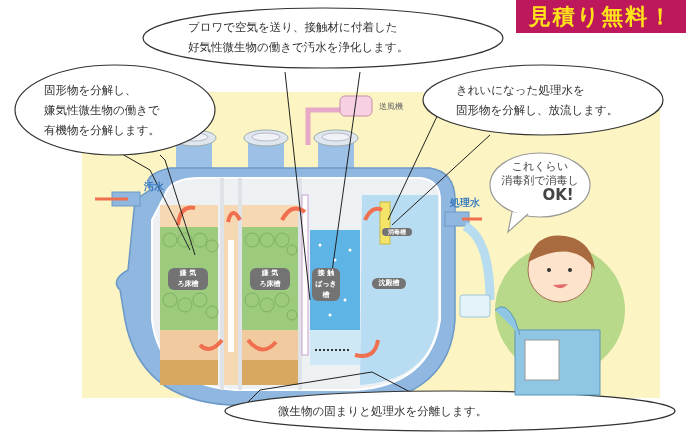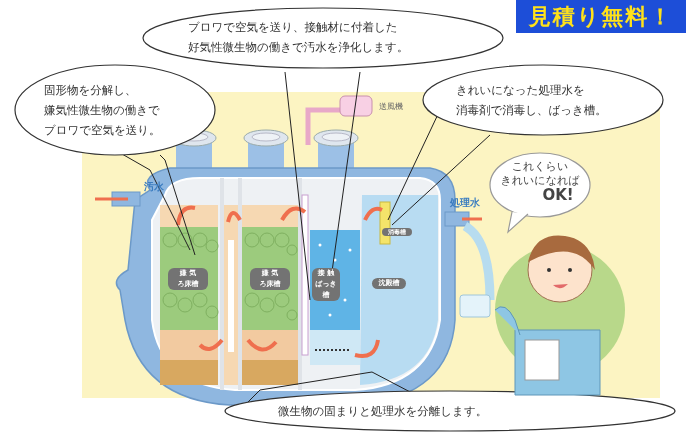--- a/index.html
+++ b/index.html
@@ -1,20 +1,20 @@
 <!DOCTYPE html>
 <html><head>
 <meta charset="utf-8">
 <style>
   html,body{margin:0;padding:0;background:#ffffff;}
   body{width:686px;height:440px;position:relative;overflow:hidden;font-family:"DejaVu Sans",sans-serif;}
   .abs{position:absolute;}
   .bg-yellow2{left:82px;top:92px;width:578px;height:306px;background:#fcf4c2;}
   svg{position:absolute;left:0;top:0;}
-  .banner{right:0;top:0;width:170px;height:33px;background:#1d4ed8;display:flex;align-items:center;justify-content:center;}
+  .banner{right:0;top:0;width:170px;height:33px;background:#be185d;display:flex;align-items:center;justify-content:center;}
   .banner span{color:#ffe21a;font-weight:bold;font-size:22px;letter-spacing:2px;font-family:"DejaVu Sans",sans-serif;}
   .bubble-text{font-size:11.5px;color:#333;line-height:20px;white-space:nowrap;font-family:"DejaVu Sans",sans-serif;}
   .tag{font-size:7px;color:#fff;background:#737373;border-radius:6px;text-align:center;font-weight:bold;line-height:11px;font-family:"DejaVu Sans",sans-serif;}
   .lbl-blue{font-size:10px;color:#3a7cc0;font-weight:bold;font-family:"DejaVu Sans",sans-serif;}
   .lbl-gray{font-size:8px;color:#666;font-family:"DejaVu Sans",sans-serif;}
   .ok{font-size:11px;color:#444;text-align:center;line-height:14px;font-family:"DejaVu Sans",sans-serif;}
   .ok b{font-size:15px;margin-left:36px;}
 </style>
 </head>
 <body>
@@ -151,35 +151,35 @@
 </div>
 
 <div class="abs bubble-text" style="left:188px;top:17px;">
   <div>ブロワで空気を送り、接触材に付着した</div>
   <div>好気性微生物の働きで汚水を浄化します。</div>
 </div>
 
 <div class="abs bubble-text" style="left:44px;top:80px;">
   <div>固形物を分解し、</div>
   <div>嫌気性微生物の働きで</div>
-  <div>ブロワで空気を送り。</div>
+  <div>有機物を分解します。</div>
 </div>
 
 <div class="abs bubble-text" style="left:456px;top:80px;">
   <div>きれいになった処理水を</div>
-  <div>消毒剤で消毒し、ばっき槽。</div>
+  <div>固形物を分解し、放流します。</div>
 </div>
 
 <div class="abs bubble-text" style="left:278px;top:401px;">
   <div>微生物の固まりと処理水を分離します。</div>
 </div>
 
 <div class="abs ok" style="left:490px;top:160px;width:100px;">
   <div>これくらい</div>
-  <div>きれいになれば</div>
+  <div>消毒剤で消毒し</div>
   <div><b>OK!</b></div>
 </div>
 
 <div class="abs lbl-blue" style="left:96px;top:180px;margin-left:48px;">汚水</div>
 <div class="abs lbl-blue" style="left:450px;top:196px;">処理水</div>
 <div class="abs lbl-gray" style="left:379px;top:101px;">送風機</div>
 
 <div class="abs tag" style="left:168px;top:268px;width:40px;">
   <div>嫌 気</div>
   <div>ろ床槽</div>

